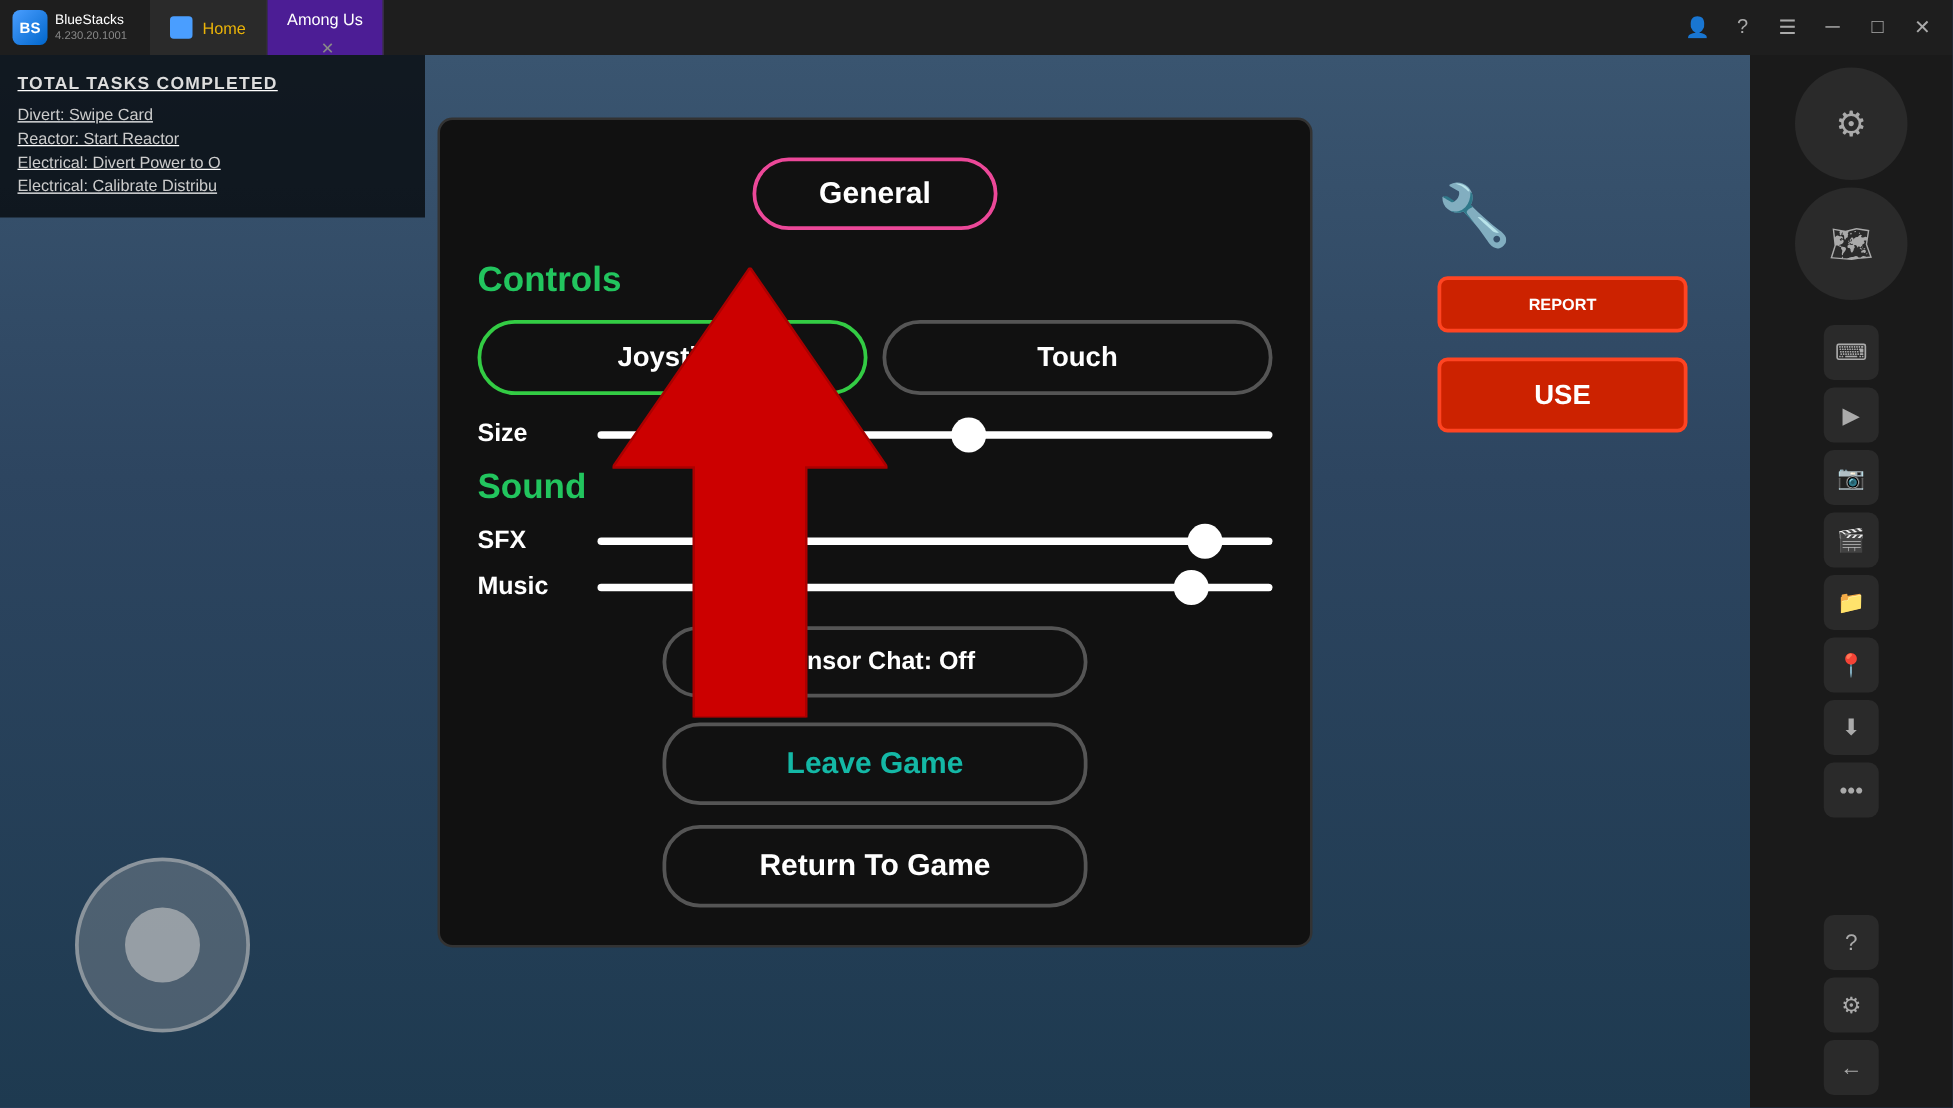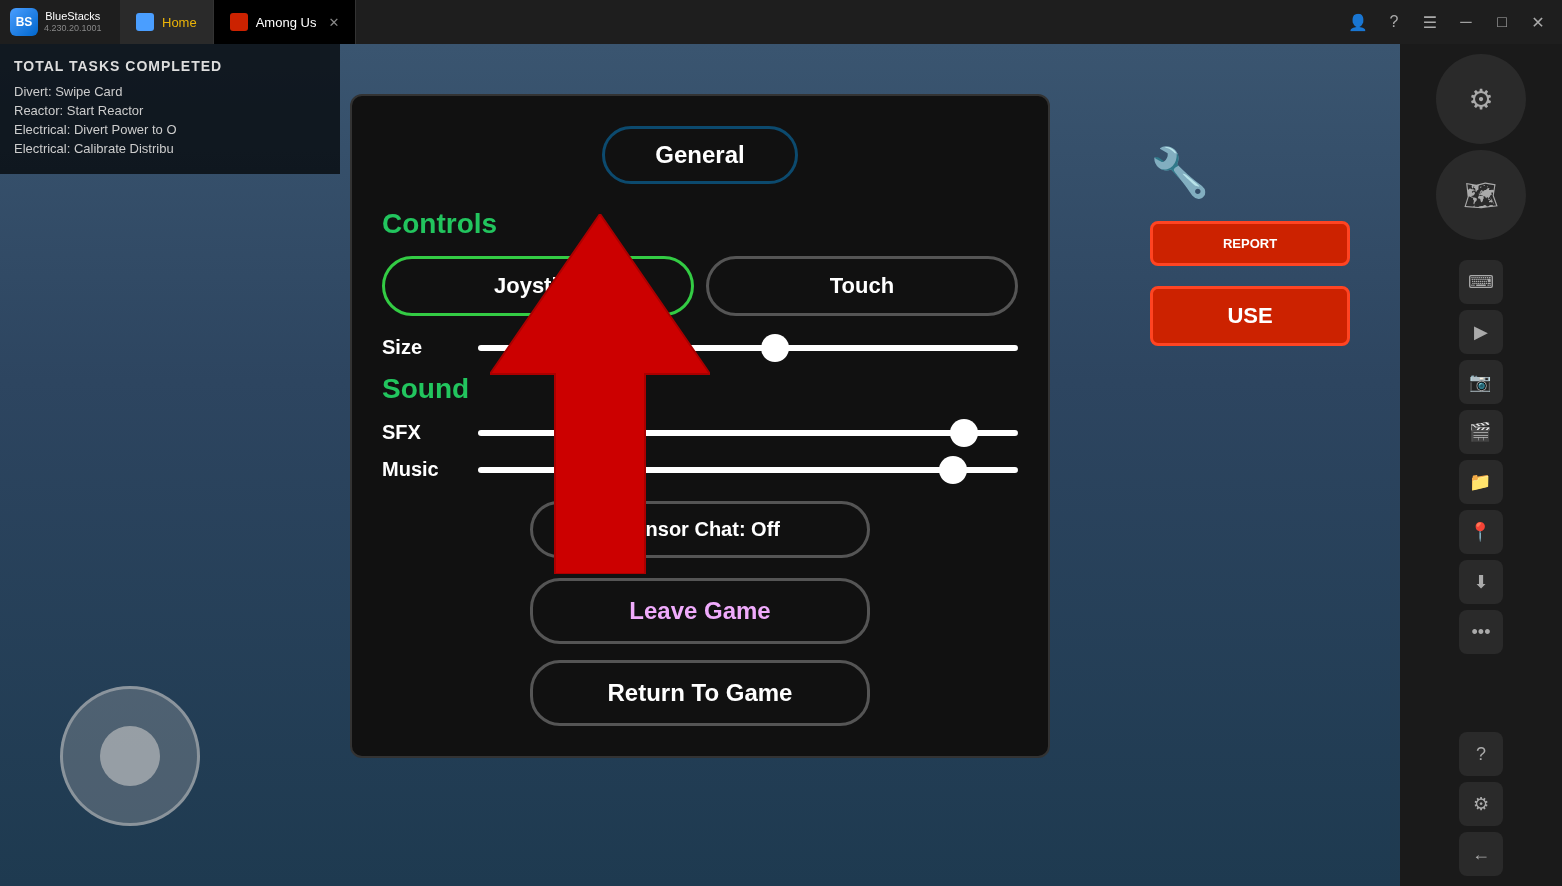--- a/index.html
+++ b/index.html
@@ -21,42 +21,41 @@
       display: flex;
       align-items: center;
       z-index: 100;
     }
     .titlebar-logo {
       display: flex;
       align-items: center;
       padding: 0 10px;
       gap: 6px;
       min-width: 120px;
-      text-align: center;
     }
     .bs-icon {
       width: 28px; height: 28px;
       background: linear-gradient(135deg, #4a9eff, #0066cc);
       border-radius: 6px;
       display: flex; align-items: center; justify-content: center;
       color: white; font-size: 12px; font-weight: bold;
     }
     .titlebar-logo-text { color: white; font-size: 11px; line-height: 1.2; }
     .titlebar-logo-text .version { color: #888; font-size: 9px; }
     .titlebar-tab {
       display: flex; align-items: center; gap: 8px;
       padding: 0 16px;
       height: 100%;
       background: #2a2a2a;
       color: #eab308;
       font-size: 13px;
       cursor: pointer;
       border-right: 1px solid #333;
     }
-    .titlebar-tab.active { background: #000000; color: white; }
+    .titlebar-tab.active { background: #4c1d95; color: white; flex-direction: column; }
     .titlebar-controls {
       margin-left: auto;
       display: flex;
       align-items: center;
       gap: 4px;
       padding-right: 8px;
     }
     .titlebar-btn {
       width: 32px; height: 32px;
       background: transparent;
@@ -79,20 +78,21 @@
     }
 
     
     .tasks-panel {
       position: absolute;
       top: 0; left: 0;
       width: 340px;
       background: rgba(0,0,0,0.7);
       padding: 14px;
       color: white;
+      text-decoration: underline;
     }
     .tasks-title {
       font-size: 14px;
       font-weight: bold;
       text-transform: uppercase;
       letter-spacing: 1px;
       margin-bottom: 10px;
       color: #ddd;
     }
     .task-item {
@@ -126,21 +126,21 @@
       width: 700px;
       background: #111;
       border-radius: 12px;
       border: 2px solid #333;
       padding: 30px;
       z-index: 60;
     }
 
     .general-tab-btn {
       background: #111;
-      border: 3px solid #0c4a6e;
+      border: 3px solid #ec4899;
       border-radius: 30px;
       color: white;
       font-size: 24px;
       font-weight: bold;
       padding: 12px 50px;
       cursor: pointer;
       display: block;
       margin: 0 auto 24px auto;
       font-family: 'Arial Black', sans-serif;
     }
@@ -224,21 +224,21 @@
       font-family: 'Arial Black', sans-serif;
     }
 
     .leave-game-btn {
       display: block;
       width: 340px;
       margin: 16px auto;
       background: #111;
       border: 3px solid #555;
       border-radius: 30px;
-      color: #f0abfc;
+      color: #14b8a6;
       font-size: 24px;
       font-weight: bold;
       padding: 16px 20px;
       cursor: pointer;
       text-align: center;
       font-family: 'Arial Black', sans-serif;
     }
 
     .return-game-btn {
       display: block;

